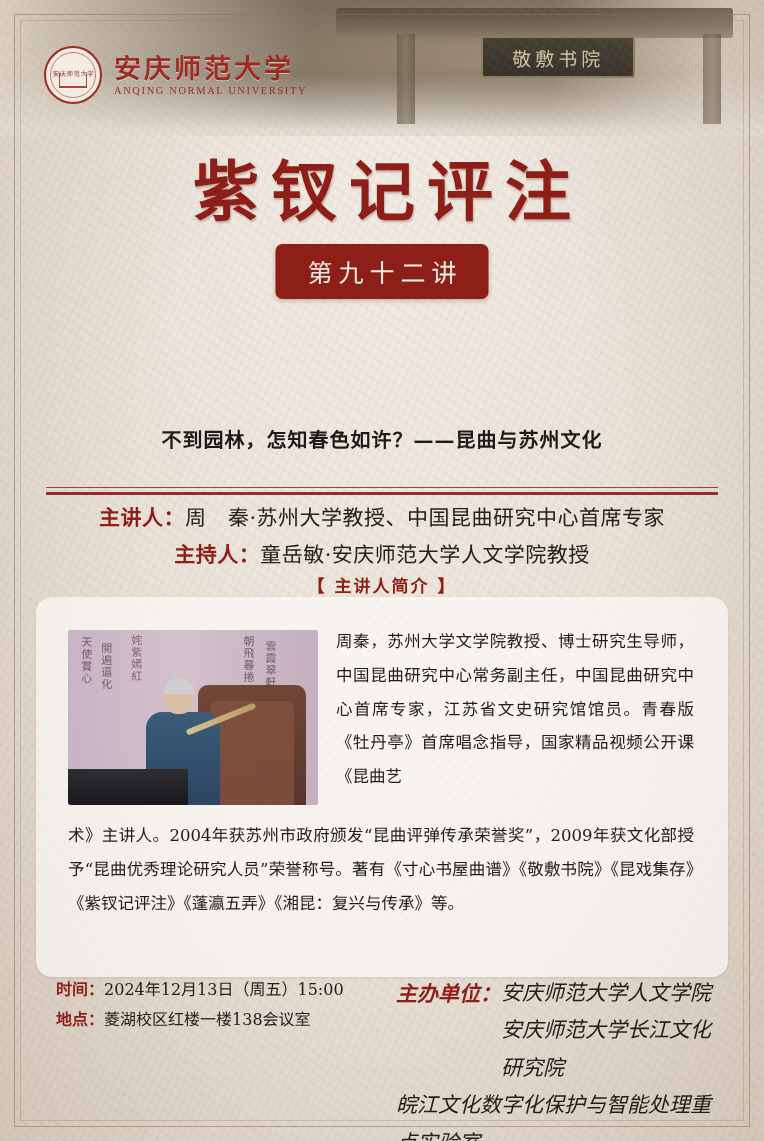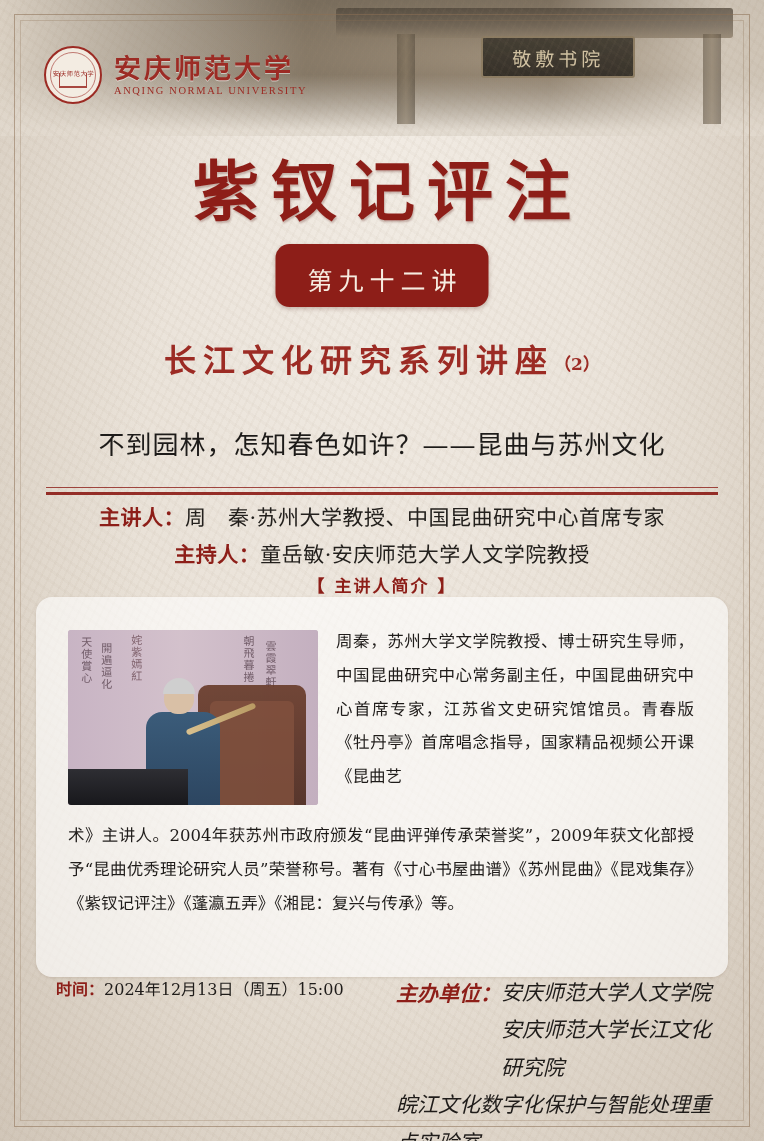--- a/index.html
+++ b/index.html
@@ -178,22 +178,22 @@
   .episode-badge {
     position: absolute;
     left: 50%;
     transform: translateX(-50%);
     top: 244px;
     background: #8d1e18;
     color: #f6ece0;
     font-family: "DejaVu Serif", serif;
     font-size: 25px;
     letter-spacing: 6px;
-    padding: 17px 26px 10px 32px;
-    border-radius: 14px;
+    padding: 9px 26px 10px 32px;
+    border-radius: 7px;
     box-shadow: 0 2px 4px rgba(80,30,20,0.25);
   }
   
   .series-line {
     position: absolute;
     left: 0; right: 0;
     top: 335px;
     text-align: center;
     color: #9c2b24;
     font-family: "DejaVu Serif", serif;
@@ -219,22 +219,22 @@
     height: 1px;
     opacity: 0.8;
   }
   .lecture-title {
     position: absolute;
     left: 0; right: 0;
     top: 424px;
     text-align: center;
     color: #1d1b19;
     font-family: "DejaVu Serif", serif;
-    font-size: 26px;
-    font-weight: normal;
+    font-size: 20px;
+    font-weight: bold;
     letter-spacing: 1px;
   }
   
   .people {
     position: absolute;
     left: 0; right: 0;
     top: 500px;
     text-align: center;
     font-family: "DejaVu Serif", serif;
     color: #23201d;
@@ -451,23 +451,20 @@
       <div class="logo-text">
         <div class="logo-cn">安庆师范大学</div>
         <div class="logo-en">ANQING NORMAL UNIVERSITY</div>
       </div>
     </div>
 
     <div class="main-title">紫钗记评注</div>
 
     <div class="episode-badge">第九十二讲</div>
 
-    <div class="series-line">
-      <span>长江文化研究系列讲座</span><span class="num">（2）</span>
-    </div>
 
     <div class="rule" style="top:492px"></div>
     <div class="rule thin" style="top:487px"></div>
 
     <div class="lecture-title">不到园林，怎知春色如许？——昆曲与苏州文化</div>
 
     <div class="people">
       <div class="line">
         <span class="label">主讲人：</span><span>周　秦·苏州大学教授、中国昆曲研究中心首席专家</span>
       </div>
@@ -488,27 +485,30 @@
         <div class="calli c5">雲霞翠軒</div>
         <div class="chair"></div>
         <div class="person-body"></div>
         <div class="person-head"></div>
         <div class="person-hair"></div>
         <div class="flute"></div>
         <div class="table"></div>
       </div>
 
       <div class="bio-text-right">周秦，苏州大学文学院教授、博士研究生导师，中国昆曲研究中心常务副主任，中国昆曲研究中心首席专家，江苏省文史研究馆馆员。青春版《牡丹亭》首席唱念指导，国家精品视频公开课《昆曲艺</div>
-      <div class="bio-text-full">术》主讲人。2004年获苏州市政府颁发“昆曲评弹传承荣誉奖”，2009年获文化部授予“昆曲优秀理论研究人员”荣誉称号。著有《寸心书屋曲谱》《苏州昆曲》《昆戏集存》《紫钗记评注》《蓬瀛五弄》《湘昆：复兴与传承》等。</div>
+      <div class="bio-text-full">术》主讲人。2004年获苏州市政府颁发“昆曲评弹传承荣誉奖”，2009年获文化部授予“昆曲优秀理论研究人员”荣誉称号。著有《寸心书屋曲谱》《敬敷书院》《昆戏集存》《紫钗记评注》《蓬瀛五弄》《湘昆：复兴与传承》等。</div>
     </div>
 
     <div class="footer">
       <div class="footer-left">
         <div>
           <span class="k">时间：</span><span>2024年12月13日（周五）15:00</span>
+        </div>
+        <div>
+          <span class="k">地点：</span><span>菱湖校区红楼一楼138会议室</span>
         </div>
       </div>
 
       <div class="footer-right">
         <div class="row">
           <span class="k">主办单位：</span>
           <span class="v">
             <span>安庆师范大学人文学院</span><br>
             <span>安庆师范大学长江文化研究院</span>
           </span>

